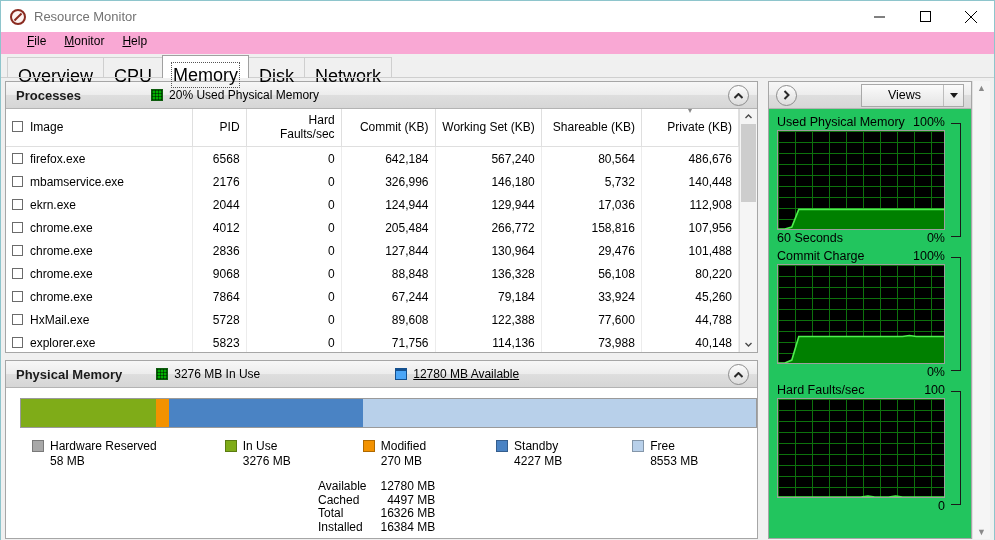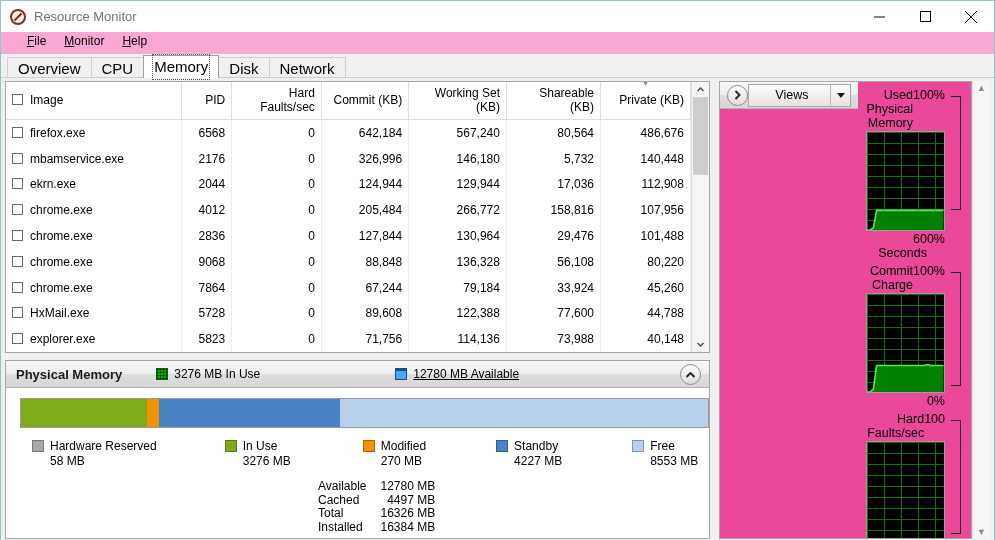--- a/index.html
+++ b/index.html
@@ -23,21 +23,21 @@
   .win-controls{position:absolute;right:0;top:0;height:31px;display:flex;}
   .wc{width:46px;height:31px;display:flex;align-items:center;justify-content:center;}
   .wc svg{display:block;}
   
   .menubar{height:22px;background:#f9a8d4;display:flex;padding-left:17px;}
   .menuitem{padding:2px 9px;font-size:12px;color:#000;}
   .menuitem u{text-decoration:underline;}
   
   .tabstrip{height:24px;background:#f0f0f0;display:flex;align-items:flex-end;padding-left:6px;
     position:relative;}
-  .tab{height:21px;line-height:21px;padding:0 10px;font-size:15px;
+  .tab{height:21px;line-height:21px;padding:8px 10px;font-size:18px;
     border:1px solid #cfcfcf;border-bottom:none;background:#f0f0f0;
     margin-right:-1px;box-sizing:border-box;}
   .tab.active{background:#fff;height:23px;line-height:22px;border-color:#a0a0a0;
     position:relative;z-index:3;}
   .tab.active span{outline:1px dotted #555;outline-offset:1px;display:inline-block;}
   .tabline{position:absolute;left:0;right:0;bottom:0;height:1px;background:#cfcfcf;}
   
   .content{display:flex;height:465px;background:#f0f0f0;box-sizing:border-box;
     padding:3px 4px 4px 4px;}
   .left-col{width:753px;display:flex;flex-direction:column;}
@@ -92,22 +92,22 @@
   .lg{display:flex;flex-direction:column;font-size:12px;}
   .lg-top{display:flex;align-items:center;}
   .sw{width:12px;height:12px;margin-right:6px;box-sizing:border-box;}
   .lg-val{margin-left:18px;margin-top:1px;}
   .mem-stats{margin-top:12px;margin-left:298px;font-size:12px;line-height:13.5px;}
   .mem-stats table{border-collapse:collapse;}
   .mem-stats td{padding:0;font-size:12px;line-height:13.5px;}
   .mem-stats td.lbl{padding-right:14px;}
   .mem-stats td.val{text-align:right;}
   
-  .rpanel{flex:1;border:1px solid #a6a6a6;background:#ec4899;box-sizing:border-box;
-    display:flex;flex-direction:row;}
+  .rpanel{flex:1;border:1px solid #a6a6a6;background:#22c55e;box-sizing:border-box;
+    display:flex;flex-direction:column;}
   .rhdr{height:26px;
     background:linear-gradient(to bottom,#f7f7f7 0%,#ededed 48%,#dedede 52%,#d6d6d6 100%);
     border-bottom:1px solid #b3b3b3;display:flex;align-items:center;
     justify-content:space-between;padding:0 7px;}
   .rchev{width:19px;height:19px;border-radius:50%;border:1px solid #8c8c8c;
     background:linear-gradient(to bottom,#fdfdfd,#dcdcdc);
     display:flex;align-items:center;justify-content:center;}
   .views-btn{display:flex;align-items:center;height:21px;
     border:1px solid #a8a8a8;background:linear-gradient(to bottom,#fbfbfb,#e4e4e4);}
   .views-lbl{padding:0 22px 0 26px;font-size:12.5px;}
@@ -173,20 +173,32 @@
     <div class="tab active"><span>Memory</span></div>
     <div class="tab"><span>Disk</span></div>
     <div class="tab"><span>Network</span></div>
   </div>
 
   <div class="content">
 
     <div class="left-col">
 
       <div class="panel proc-panel">
+        <div class="panel-hdr">
+          <div class="panel-title">Processes</div>
+          <div class="hdr-stat" style="margin-left:70px;">
+            <span class="minigraph"></span>
+            <span>20% Used Physical Memory</span>
+          </div>
+          <div class="chev-btn">
+            <svg width="9" height="6">
+                <polyline points="0.5,5 4.5,1 8.5,5" fill="none" stroke="#2a2a2a" stroke-width="2"></polyline>
+              </svg>
+          </div>
+        </div>
         <div class="proc-body">
           <table class="tbl">
             <colgroup>
               <col style="width:183px">
                 <col style="width:52px">
                 <col style="width:93px">
               <col style="width:92px">
                 <col style="width:104px">
                 <col style="width:98px">
                 <col style="width:95px">

